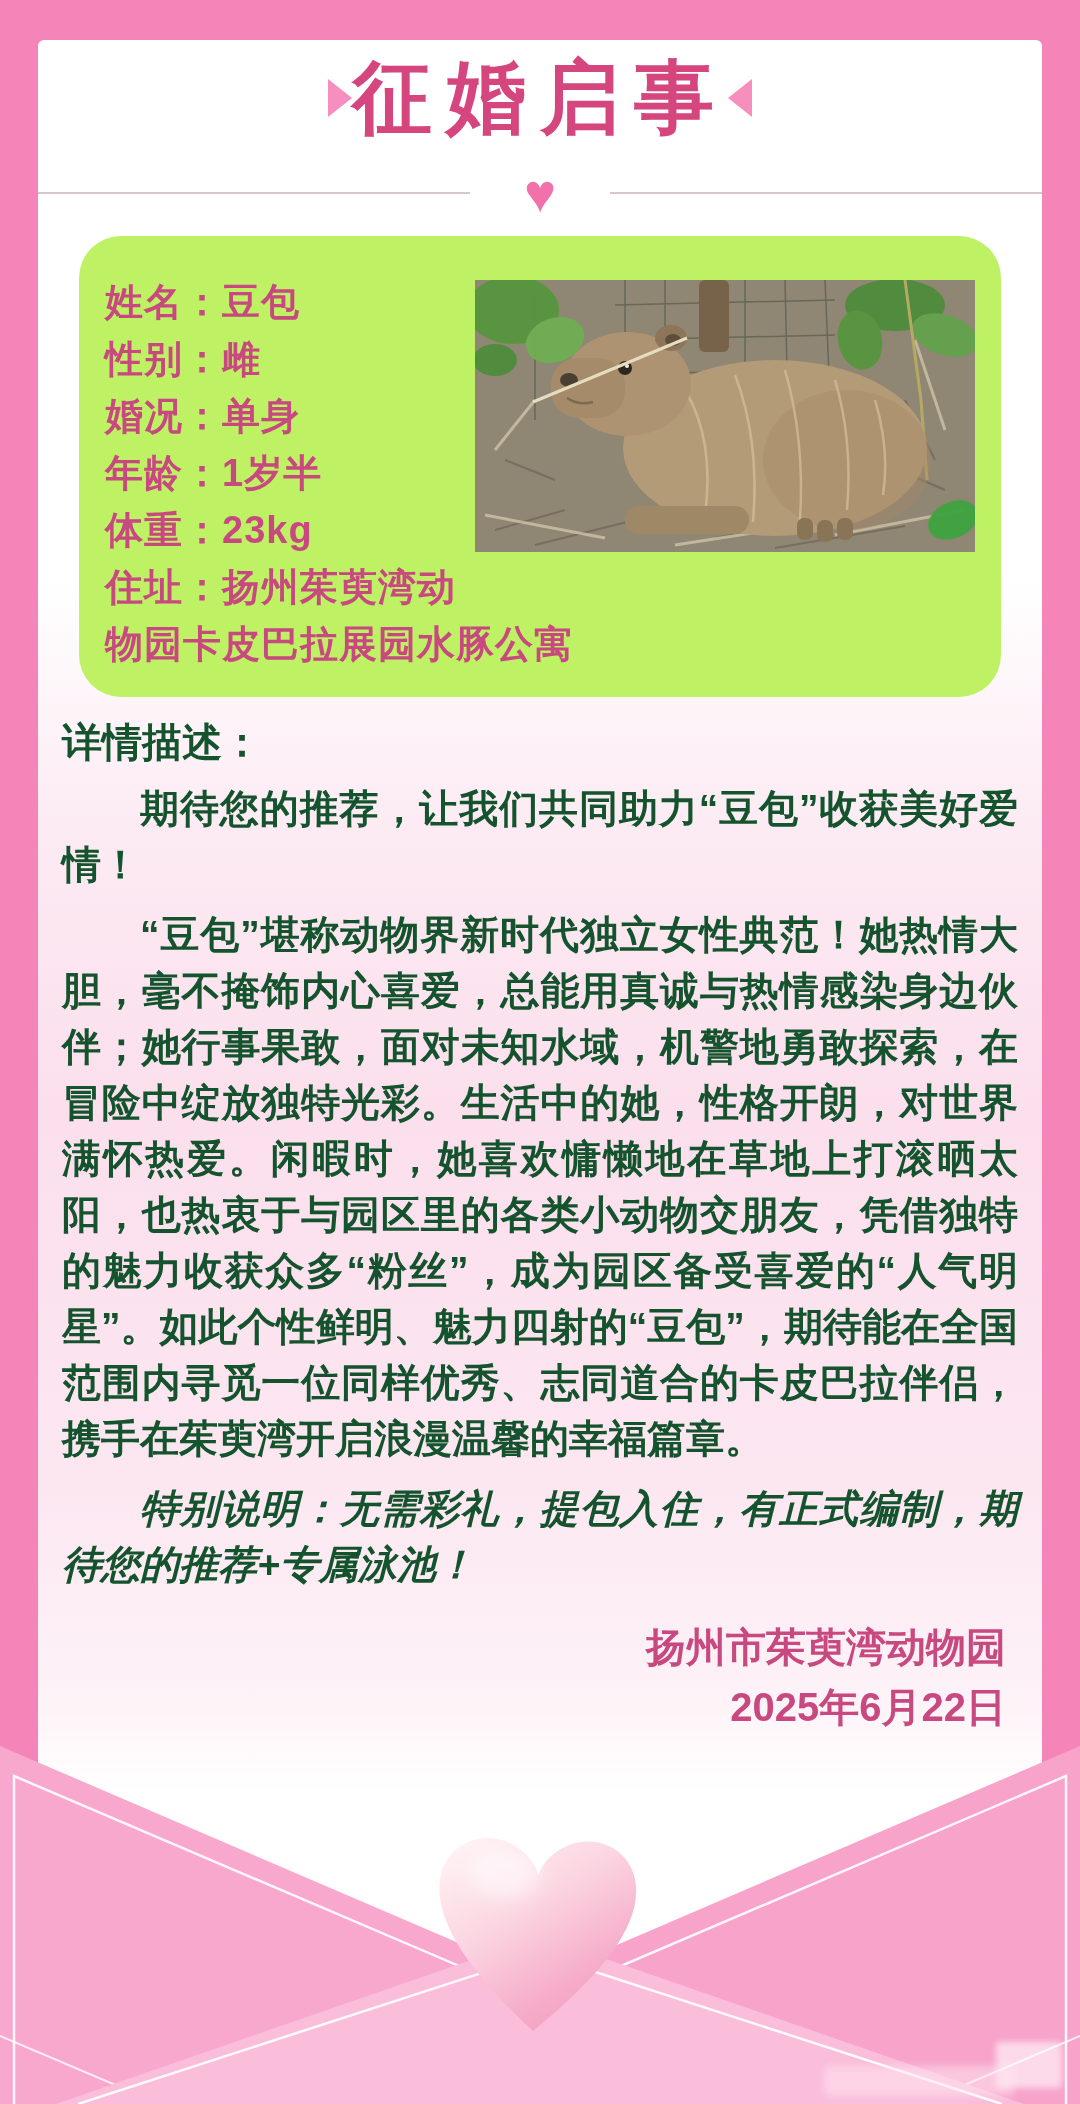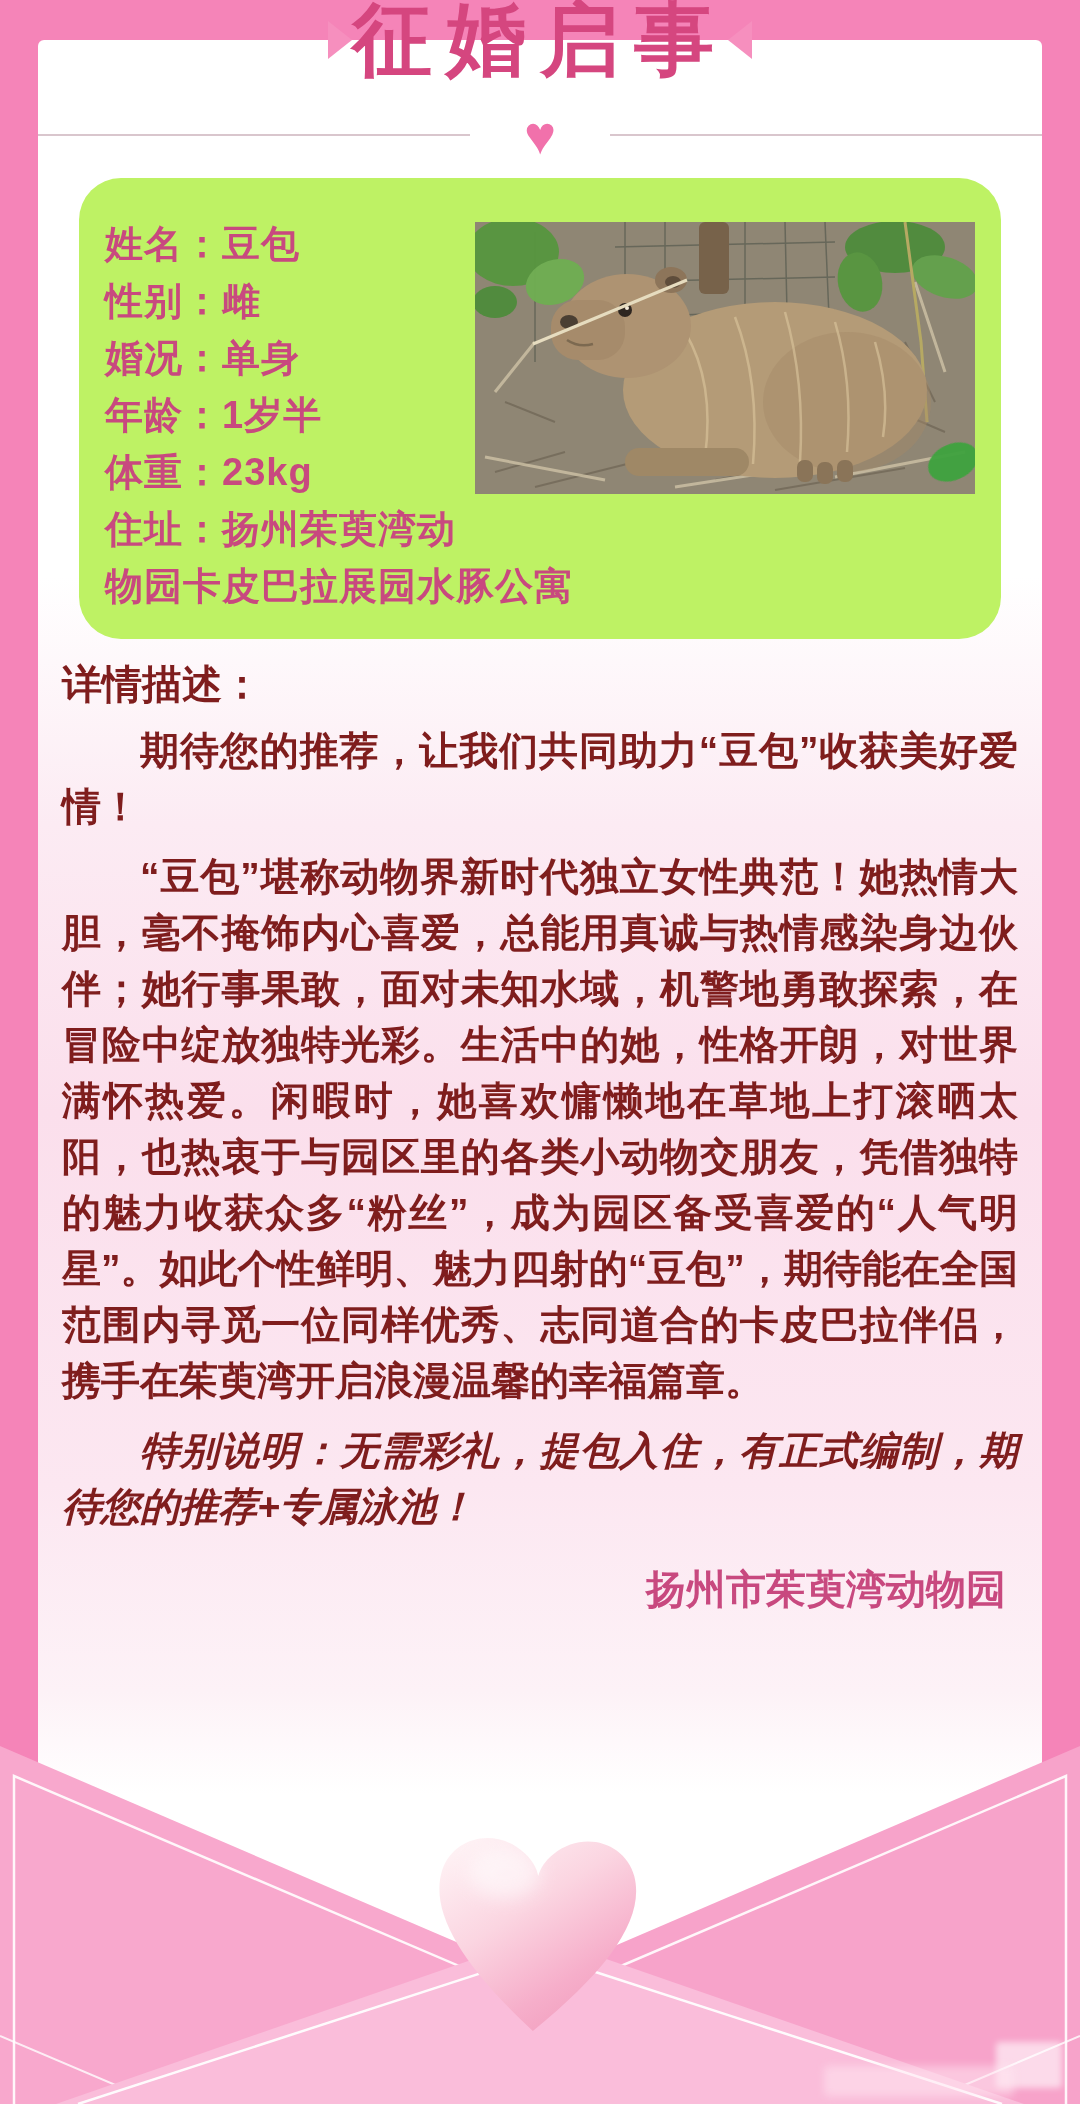--- a/index.html
+++ b/index.html
@@ -8,35 +8,35 @@
     background:#F584B8;
     font-family:"Liberation Sans","DejaVu Sans",sans-serif;
   }
   .panel{
     position:absolute;left:38px;top:40px;width:1004px;height:2064px;
     background:linear-gradient(180deg,#ffffff 0%,#ffffff 26%,#fcebf3 38%,#fbdfec 52%,#fce7f1 70%,#fdf2f7 80%,#ffffff 85%,#ffffff 100%);
     border-radius:6px 6px 0 0;
     z-index:1;
   }
   .content{position:relative;z-index:3;}
-  .header{display:flex;align-items:center;justify-content:center;}
+  .header{padding-top:58px;display:flex;align-items:center;justify-content:center;}
   .title{font-size:80px;font-weight:bold;color:#D5467F;letter-spacing:14px;line-height:80px;white-space:nowrap;}
   .tri-right{width:0;height:0;border-left:24px solid #F68FBE;border-top:19px solid transparent;border-bottom:19px solid transparent;}
   .tri-left {width:0;height:0;border-right:24px solid #F68FBE;border-top:19px solid transparent;border-bottom:19px solid transparent;}
   .divider{display:flex;align-items:center;margin:28px 38px 0 38px;}
   .divider .line{flex:1;height:2px;background:#D9C6CD;}
   .heart-glyph{font-size:54px;color:#F171AB;margin:0 54px;line-height:54px;}
   .card{
     margin:16px auto 0 auto;width:922px;box-sizing:border-box;
     background:#bef264;border-radius:42px;padding:38px 26px 24px 26px;overflow:hidden;
   }
   .photo-frame{float:right;width:500px;height:272px;margin:6px 0 12px 16px;background:#7d7464;}
   .photo-frame svg{display:block;width:100%;height:100%;}
   .row{font-size:38px;font-weight:bold;color:#C8497F;line-height:57px;letter-spacing:1px;}
-  .desc{padding:0 62px;color:#7f1d1d;}
+  .desc{padding:0 62px;color:#14532d;}
   .desc-heading{margin-top:20px;font-size:40px;font-weight:bold;line-height:50px;}
   .desc p{margin:14px 0 0 0;font-size:39px;font-weight:bold;line-height:56px;text-align:justify;text-justify:inter-ideograph;text-indent:2em;}
   .note{font-style:italic;}
   .signature{margin-top:24px;padding:0 74px 0 0;text-align:right;font-size:40px;font-weight:bold;line-height:60px;color:#C8497F;}
   .envelope{position:absolute;left:0;bottom:0;width:1080px;height:364px;z-index:2;}
   .envelope svg{display:block;width:100%;height:100%;}
   .wm{position:absolute;z-index:4;}
   .wm1{right:18px;bottom:16px;width:66px;height:46px;background:rgba(255,255,255,.6);filter:blur(3px);border-radius:4px;}
   .wm2{right:66px;bottom:8px;width:190px;height:30px;background:rgba(255,230,241,.55);filter:blur(4px);border-radius:4px;}
 </style>
@@ -140,20 +140,21 @@
 
   <div class="desc">
     <div class="desc-heading">详情描述：</div>
     <p>期待您的推荐，让我们共同助力“豆包”收获美好爱情！</p>
     <p>“豆包”堪称动物界新时代独立女性典范！她热情大胆，毫不掩饰内心喜爱，总能用真诚与热情感染身边伙伴；她行事果敢，面对未知水域，机警地勇敢探索，在冒险中绽放独特光彩。生活中的她，性格开朗，对世界满怀热爱。闲暇时，她喜欢慵懒地在草地上打滚晒太阳，也热衷于与园区里的各类小动物交朋友，凭借独特的魅力收获众多“粉丝”，成为园区备受喜爱的“人气明星”。如此个性鲜明、魅力四射的“豆包”，期待能在全国范围内寻觅一位同样优秀、志同道合的卡皮巴拉伴侣，携手在茱萸湾开启浪漫温馨的幸福篇章。</p>
     <p class="note">特别说明：无需彩礼，提包入住，有正式编制，期待您的推荐+专属泳池！</p>
   </div>
 
   <div class="signature">
     <div>扬州市茱萸湾动物园</div>
+    <div>2025年6月22日</div>
   </div>
 
 </div>
 
 <div class="envelope">
   <svg viewBox="0 0 1080 364" preserveAspectRatio="none">
     <defs>
       <linearGradient id="heartGrad" x1="0" y1="0" x2="0.7" y2="1">
         <stop offset="0%" stop-color="#FFF7F8"></stop>
         <stop offset="45%" stop-color="#FBD5E1"></stop>

